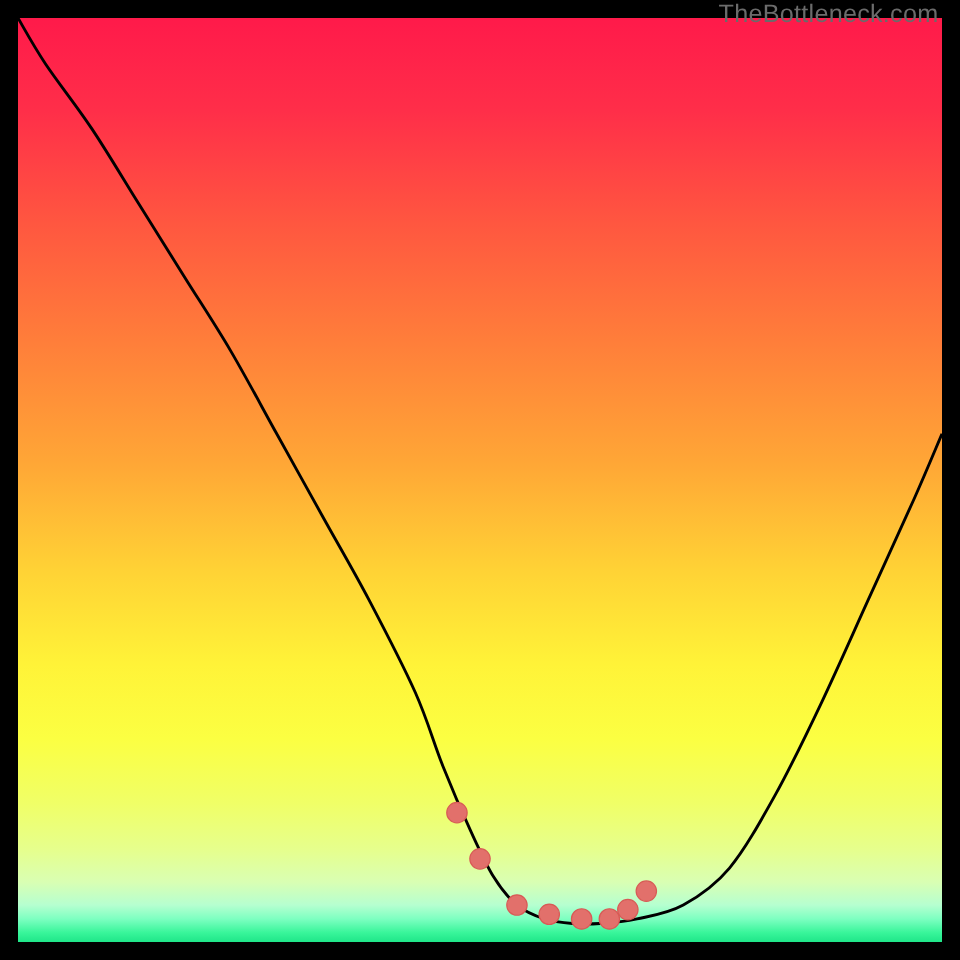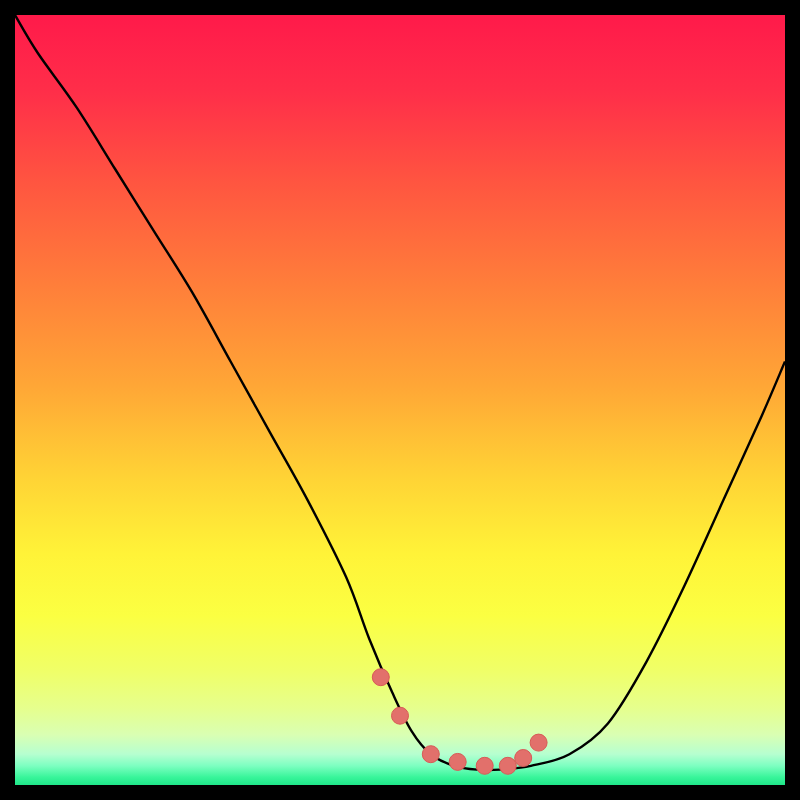--- a/index.html
+++ b/index.html
@@ -85,13 +85,14 @@
           <circle cx="385.0" cy="700.7" r="8.5" fill="#e2706b" stroke="#d85a56" stroke-width="1"></circle>
           <circle cx="415.8" cy="739.2" r="8.5" fill="#e2706b" stroke="#d85a56" stroke-width="1"></circle>
           <circle cx="442.7" cy="746.9" r="8.5" fill="#e2706b" stroke="#d85a56" stroke-width="1"></circle>
           <circle cx="469.7" cy="750.8" r="8.5" fill="#e2706b" stroke="#d85a56" stroke-width="1"></circle>
           <circle cx="492.8" cy="750.8" r="8.5" fill="#e2706b" stroke="#d85a56" stroke-width="1"></circle>
           <circle cx="508.2" cy="743.0" r="8.5" fill="#e2706b" stroke="#d85a56" stroke-width="1"></circle>
           <circle cx="523.6" cy="727.6" r="8.5" fill="#e2706b" stroke="#d85a56" stroke-width="1"></circle>
         </g>
     </svg>
   </div>
+  <div class="watermark">TheBottleneck.com</div>
 </div>
 
 </body></html>

